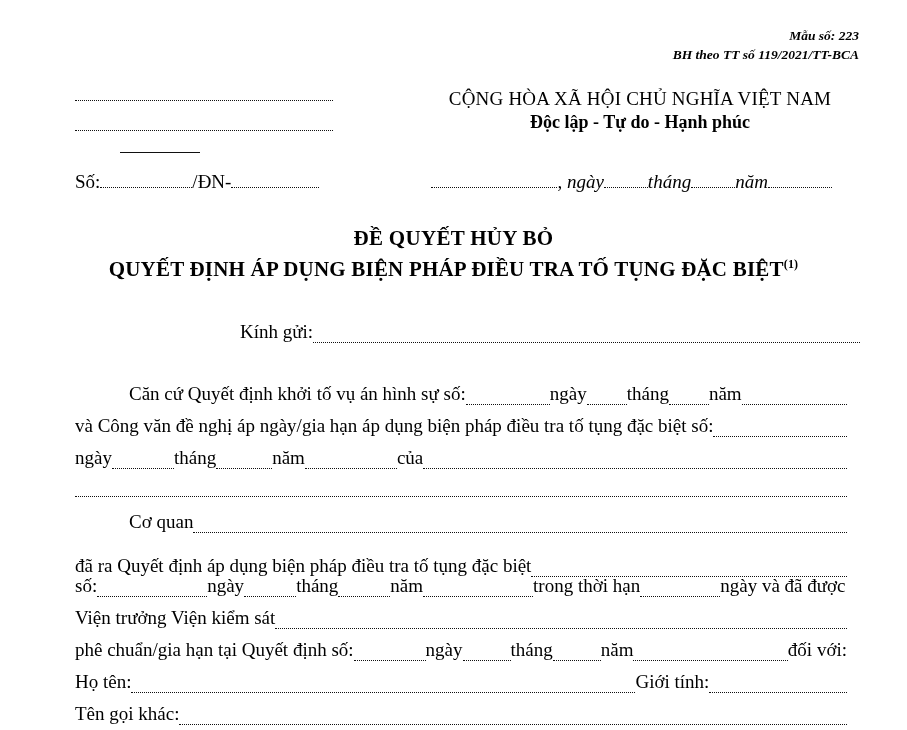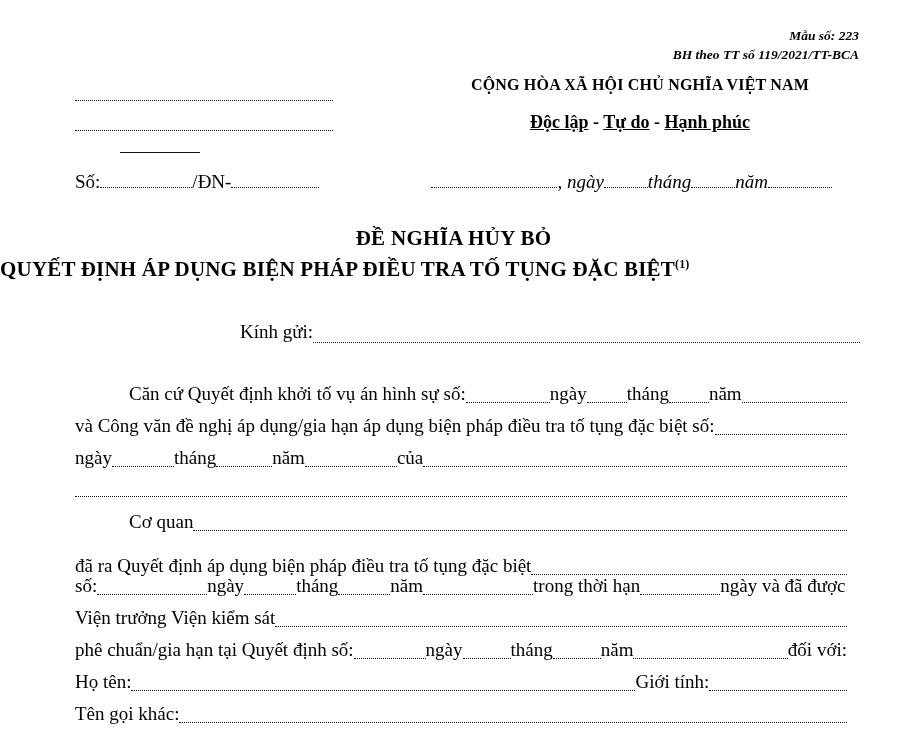--- a/index.html
+++ b/index.html
@@ -31,39 +31,38 @@
     text-align: right;
     font-style: italic;
     font-weight: bold;
     font-size: 13.5px;
     line-height: 19px;
   }
 
   
   .nat-heading {
     position: absolute;
-    top: 76px;
+    top: 88px;
     left: 390px;
     width: 500px;
     text-align: center;
-    font-weight: bold;
-    font-size: 16px;
+    font-weight: normal;
+    font-size: 19px;
     letter-spacing: .2px;
   }
   .nat-sub {
     position: absolute;
     top: 112px;
     left: 390px;
     width: 500px;
     text-align: center;
     font-weight: bold;
     font-size: 18px;
   }
   .nat-sub .u {
-    text-decoration: underline;
   }
 
   
   .agency-line {
     position: absolute;
     left: 75px;
     width: 258px;
     border-bottom: 1.6px dotted #111;
     height: 0;
   }
@@ -112,21 +111,21 @@
     text-align: center;
     font-weight: bold;
     font-size: 21px;
     letter-spacing: .3px;
   }
   .title2 {
     position: absolute;
     top: 257px;
     left: 0;
     width: 907px;
-    text-align: left;
+    text-align: center;
     font-weight: bold;
     font-size: 21px;
     letter-spacing: .2px;
   }
   .sup {
     font-size: 12px;
     vertical-align: super;
     font-weight: bold;
   }
 
@@ -141,21 +140,21 @@
     align-items: flex-end;
   }
 
   
   .bline {
     position: absolute;
     left: 75px;
     width: 772px;
     font-size: 19px;
     display: flex;
-    align-items: center;
+    align-items: flex-end;
     white-space: pre;
   }
   .indent { padding-left: 54px; }
 </style>
 </head>
 <body>
 
 <div class="page">
 
   <div class="form-meta">
@@ -178,41 +177,41 @@
     <span style="width:112px;flex:none"></span>
     <span class="dots" style="width:126px"></span>
     <span class="lbl ital">, ngày</span>
     <span class="dots" style="width:44px"></span>
     <span class="lbl ital">tháng</span>
     <span class="dots" style="width:44px"></span>
     <span class="lbl ital">năm</span>
     <span class="dots" style="width:64px"></span>
   </div>
 
-  <div class="title1">ĐỀ NGHĨA HỦY BỎ</div>
+  <div class="title1">ĐỀ QUYẾT HỦY BỎ</div>
   <div class="title2"><span>QUYẾT ĐỊNH ÁP DỤNG BIỆN PHÁP ĐIỀU TRA TỐ TỤNG ĐẶC BIỆT</span><span class="sup">(1)</span></div>
 
   <div class="kinh-gui">
     <span class="lbl">Kính gửi:</span>
     <span class="dots-grow"></span>
   </div>
 
   <div class="bline" style="top:383px;">
     <span class="lbl indent">Căn cứ Quyết định khởi tố vụ án hình sự số:</span>
     <span class="dots" style="width:84px"></span>
     <span class="lbl">ngày</span>
     <span class="dots" style="width:40px"></span>
     <span class="lbl">tháng</span>
     <span class="dots" style="width:40px"></span>
     <span class="lbl">năm</span>
     <span class="dots-grow"></span>
   </div>
 
   <div class="bline" style="top:415px;">
-    <span class="lbl">và Công văn đề nghị áp dụng/gia hạn áp dụng biện pháp điều tra tố tụng đặc biệt số:</span>
+    <span class="lbl">và Công văn đề nghị áp ngày/gia hạn áp dụng biện pháp điều tra tố tụng đặc biệt số:</span>
     <span class="dots-grow"></span>
   </div>
 
   <div class="bline" style="top:447px;">
     <span class="lbl">ngày</span>
     <span class="dots" style="width:62px"></span>
     <span class="lbl">tháng</span>
     <span class="dots" style="width:56px"></span>
     <span class="lbl">năm</span>
     <span class="dots" style="width:92px"></span>

